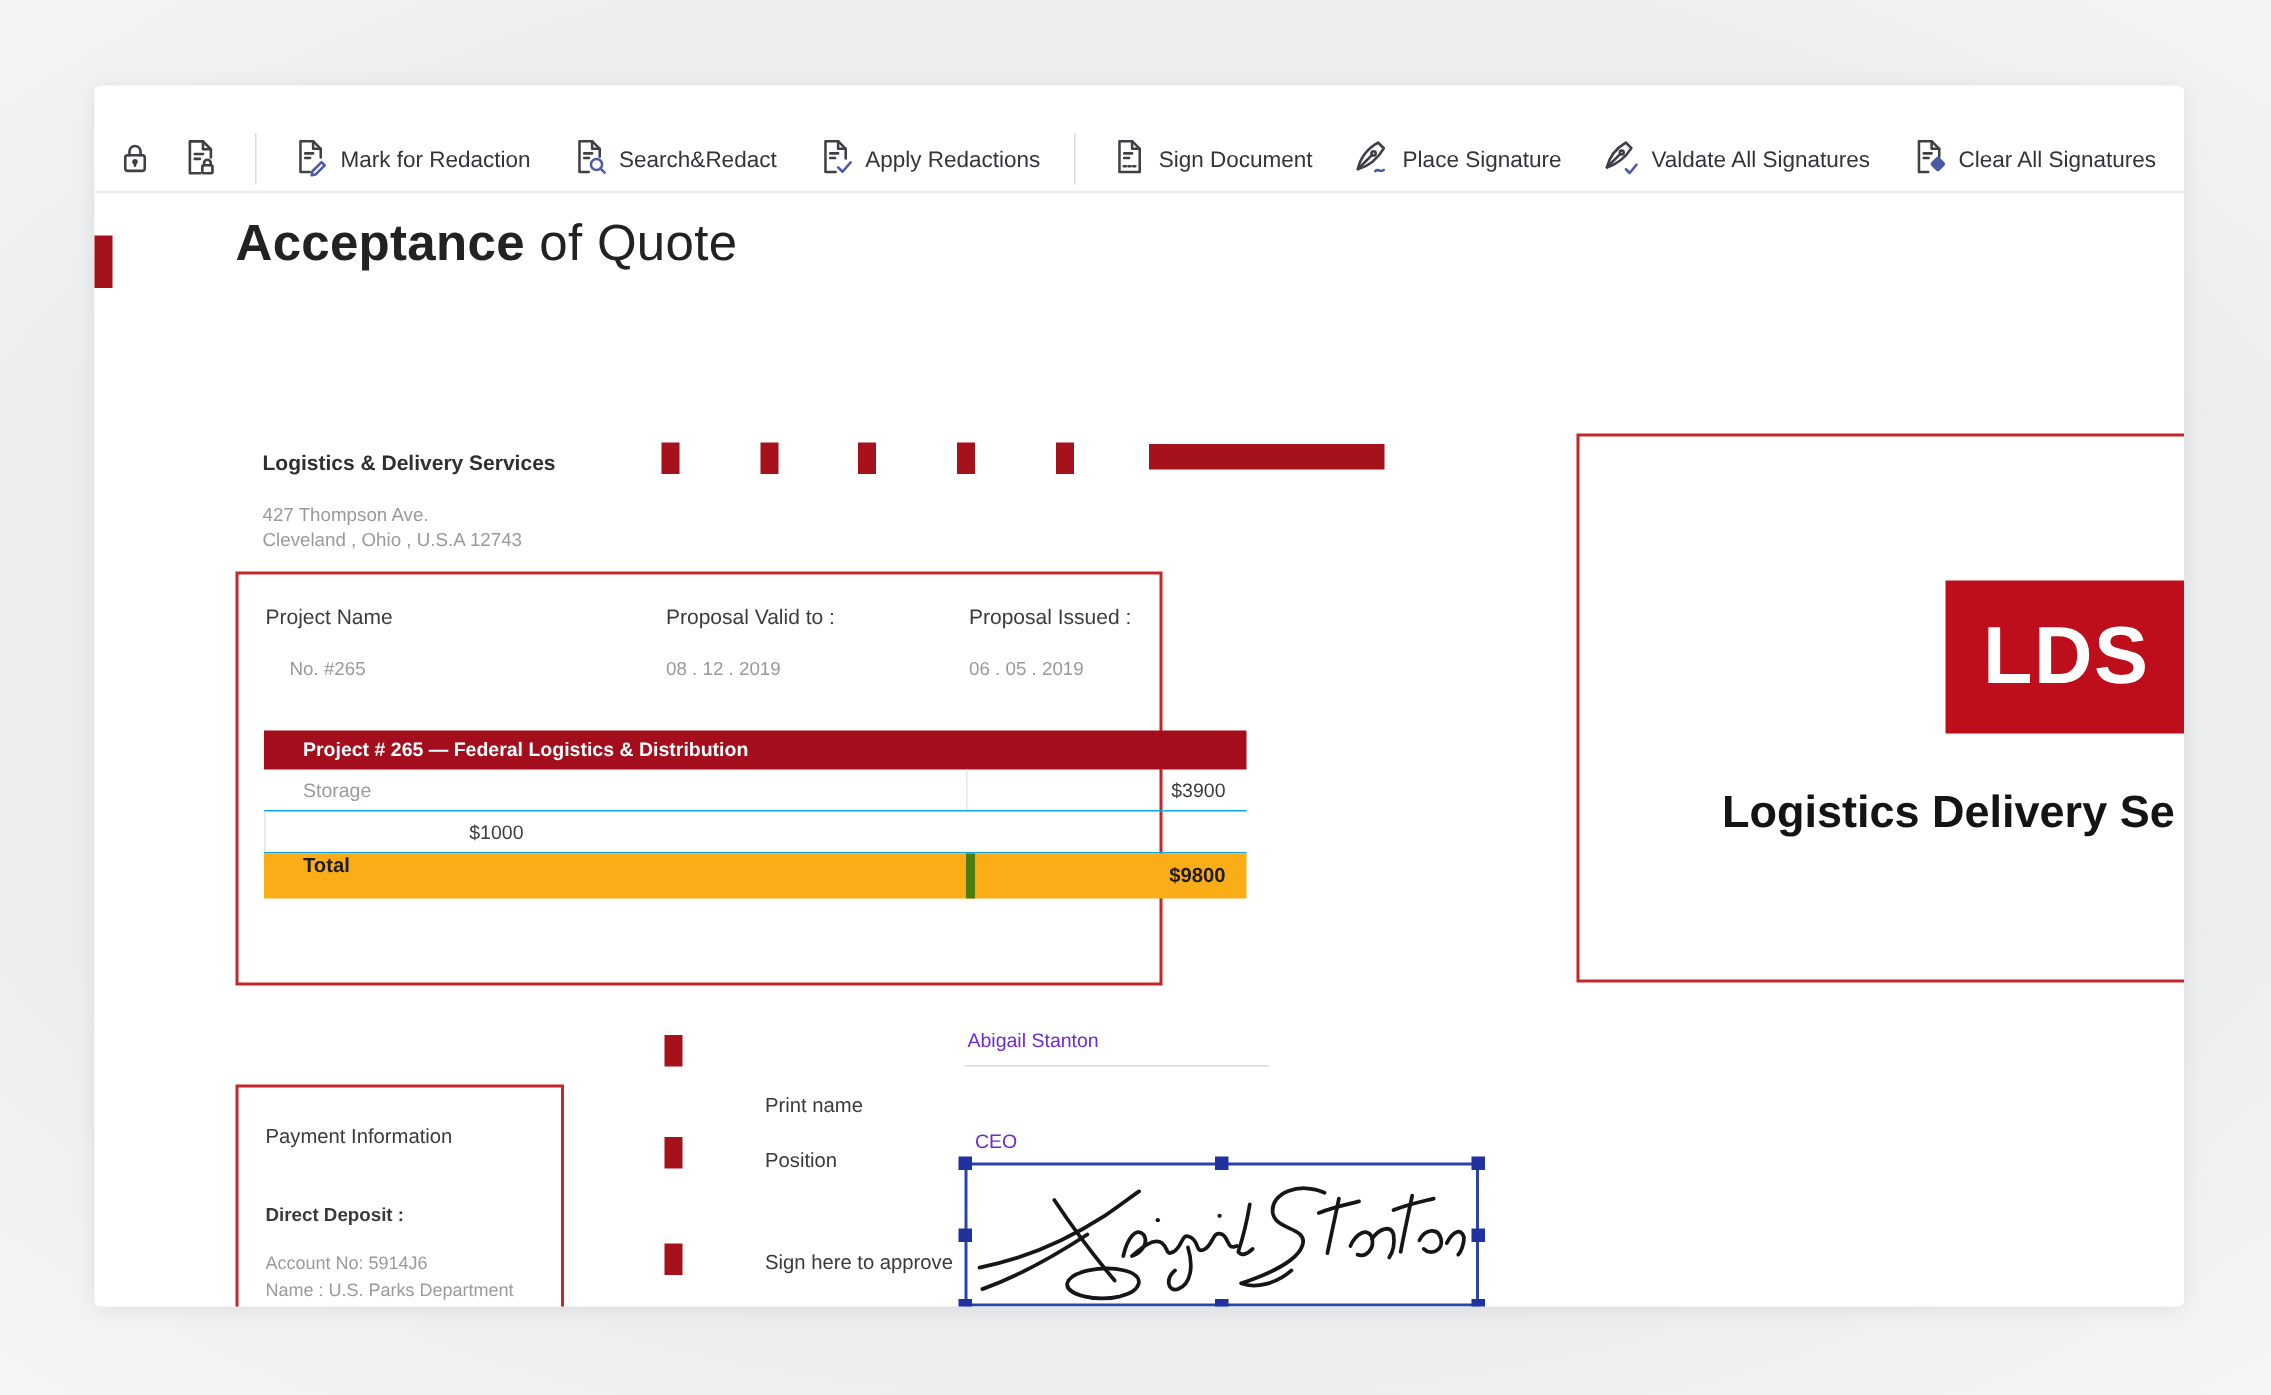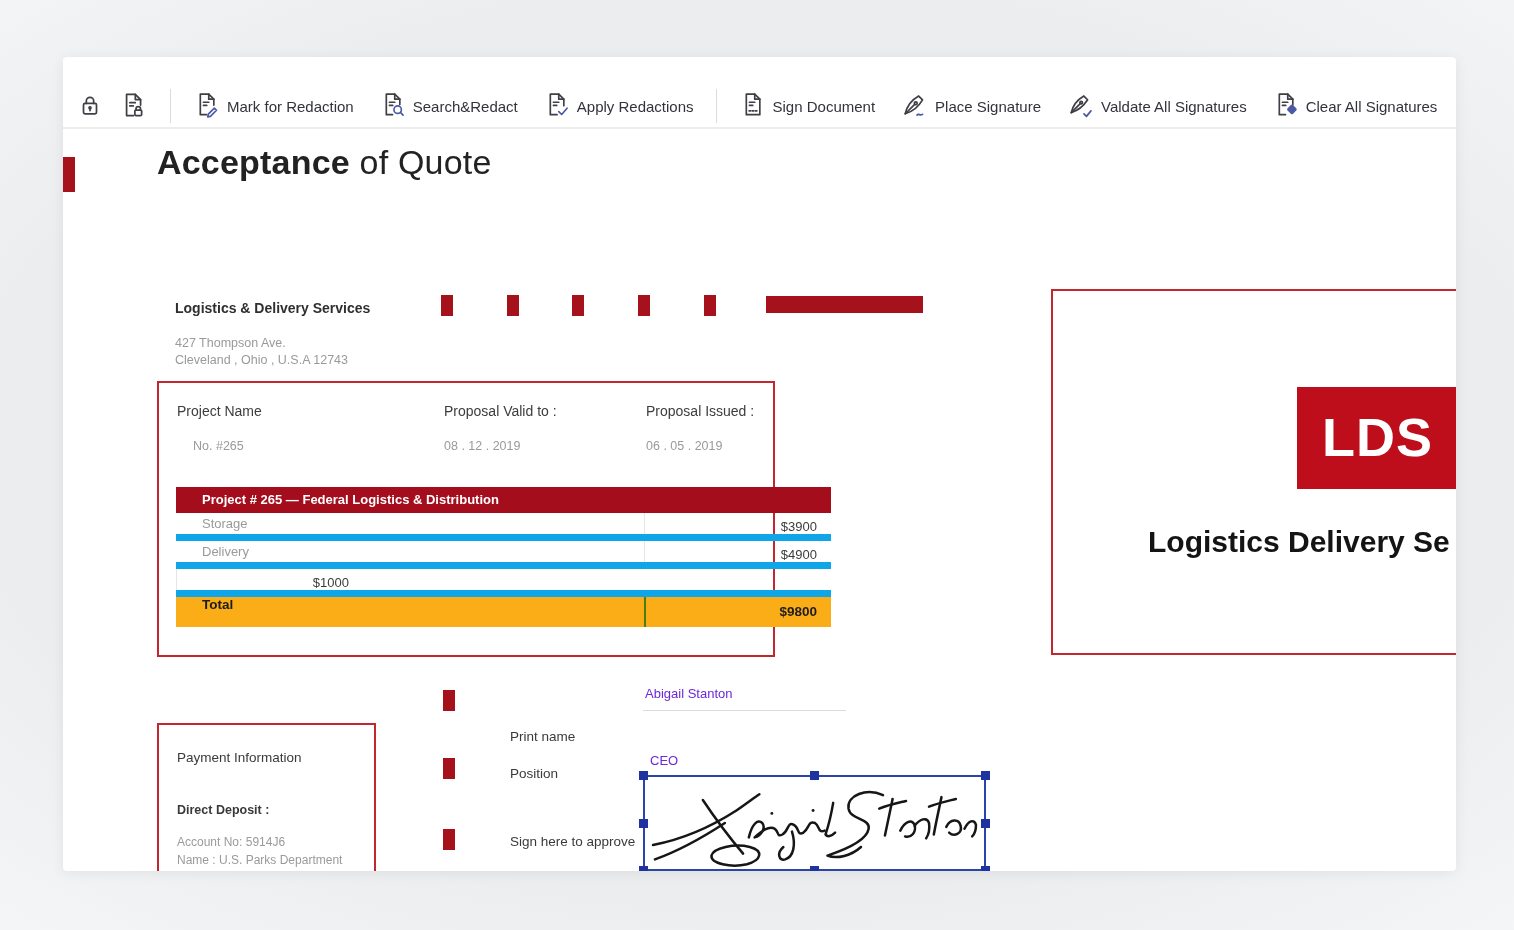--- a/index.html
+++ b/index.html
@@ -36,27 +36,27 @@
   .title b { font-weight:700; }
   .company-name { left:112px; top:243px; font-size:14px; font-weight:700; color:#2f2f2f; }
   .addr { left:112px; font-size:12.5px; color:#9a9a9a; }
   .mark { width:12px; height:21px; background:#A6121C; }
   .bar  { width:157px; height:17px; background:#A6121C; }
   .quote-box { left:94px; top:324px; width:618px; height:276px; border:2px solid #C1272D; }
   .qf-label { font-size:14px; color:#3c3c3c; position:absolute; top:20px; }
   .qf-value { font-size:12.5px; color:#9a9a9a; position:absolute; top:56px; }
   .items { position:absolute; left:17px; top:104px; width:655px; font-size:13px; }
   .items-header { height:26px; line-height:26px; background:#A30D1C; color:#fff; font-weight:700; padding-left:26px; }
-  .item-row { display:flex; height:28px; align-items:center; border-bottom:7px solid #0ea5e9; }
+  .item-row { display:flex; height:28px; align-items:center; border-bottom:1px solid #0ea5e9; }
   .item-name { flex:1; padding-left:26px; color:#9a9a9a; }
   .item-amount { width:187px; text-align:right; padding-right:14px; color:#3c3c3c; border-left:1px solid #e6e6e6; align-self:stretch; line-height:28px; }
   .total-row { display:flex; height:30px; background:#FBAD18; font-weight:700; }
   .total-label { flex:1; padding-left:26px; color:#1d1d1d; font-size:13.5px; }
   .total-amount { width:187px; text-align:right; padding-right:14px; color:#1d1d1d; font-size:13.5px;
-    border-left:2px solid #4d7c0f; align-self:stretch; line-height:30px; }
+    border-left:6px solid #4d7c0f; align-self:stretch; line-height:30px; }
   .lds-box { left:988px; top:232px; width:480px; height:366px; border:2px solid #C1272D; }
   .lds-square { left:1234px; top:330px; width:180px; height:102px; background:#BE0E1B;
     color:#fff; font-size:54px; font-weight:700; line-height:100px; padding-left:25px; letter-spacing:1px; }
   .brand-name { left:1085px; top:468px; font-size:30px; font-weight:700; color:#141414; white-space:nowrap; }
   .payment-box { left:94px; top:666px; width:219px; height:220px; border:2px solid #C1272D; }
   .pay-title { position:absolute; left:18px; top:25px; font-size:13.5px; color:#3a3a3a; }
   .pay-method { position:absolute; left:18px; top:78px; font-size:12.5px; font-weight:600; color:#3a3a3a; }
   .pay-acct { position:absolute; left:18px; top:110px; font-size:12px; color:#9a9a9a; }
   .pay-name { position:absolute; left:18px; top:128px; font-size:12px; color:#9a9a9a; }
   .sign-label { font-size:13.5px; color:#3a3a3a; }
@@ -207,24 +207,20 @@
     <div class="qf-label" style="left:285px;">Proposal Valid to :</div>
     <div class="qf-value" style="left:285px;">08 . 12 . 2019</div>
     <div class="qf-label" style="left:487px;">Proposal Issued :</div>
     <div class="qf-value" style="left:487px;">06 . 05 . 2019</div>
 
     <div class="items">
       <div class="items-header">Project # 265 — Federal Logistics &amp; Distribution</div>
       <div class="item-row">
         <div class="item-name">Storage</div>
         <div class="item-amount">$3900</div>
-      </div>
-      <div class="item-row">
-        <div class="item-name">Delivery</div>
-        <div class="item-amount">$4900</div>
       </div>
       <div class="item-row">
         <div class="item-amount">$1000</div>
       </div>
       <div class="total-row">
         <div class="total-label">Total</div>
         <div class="total-amount">$9800</div>
       </div>
     </div>
   </div>

